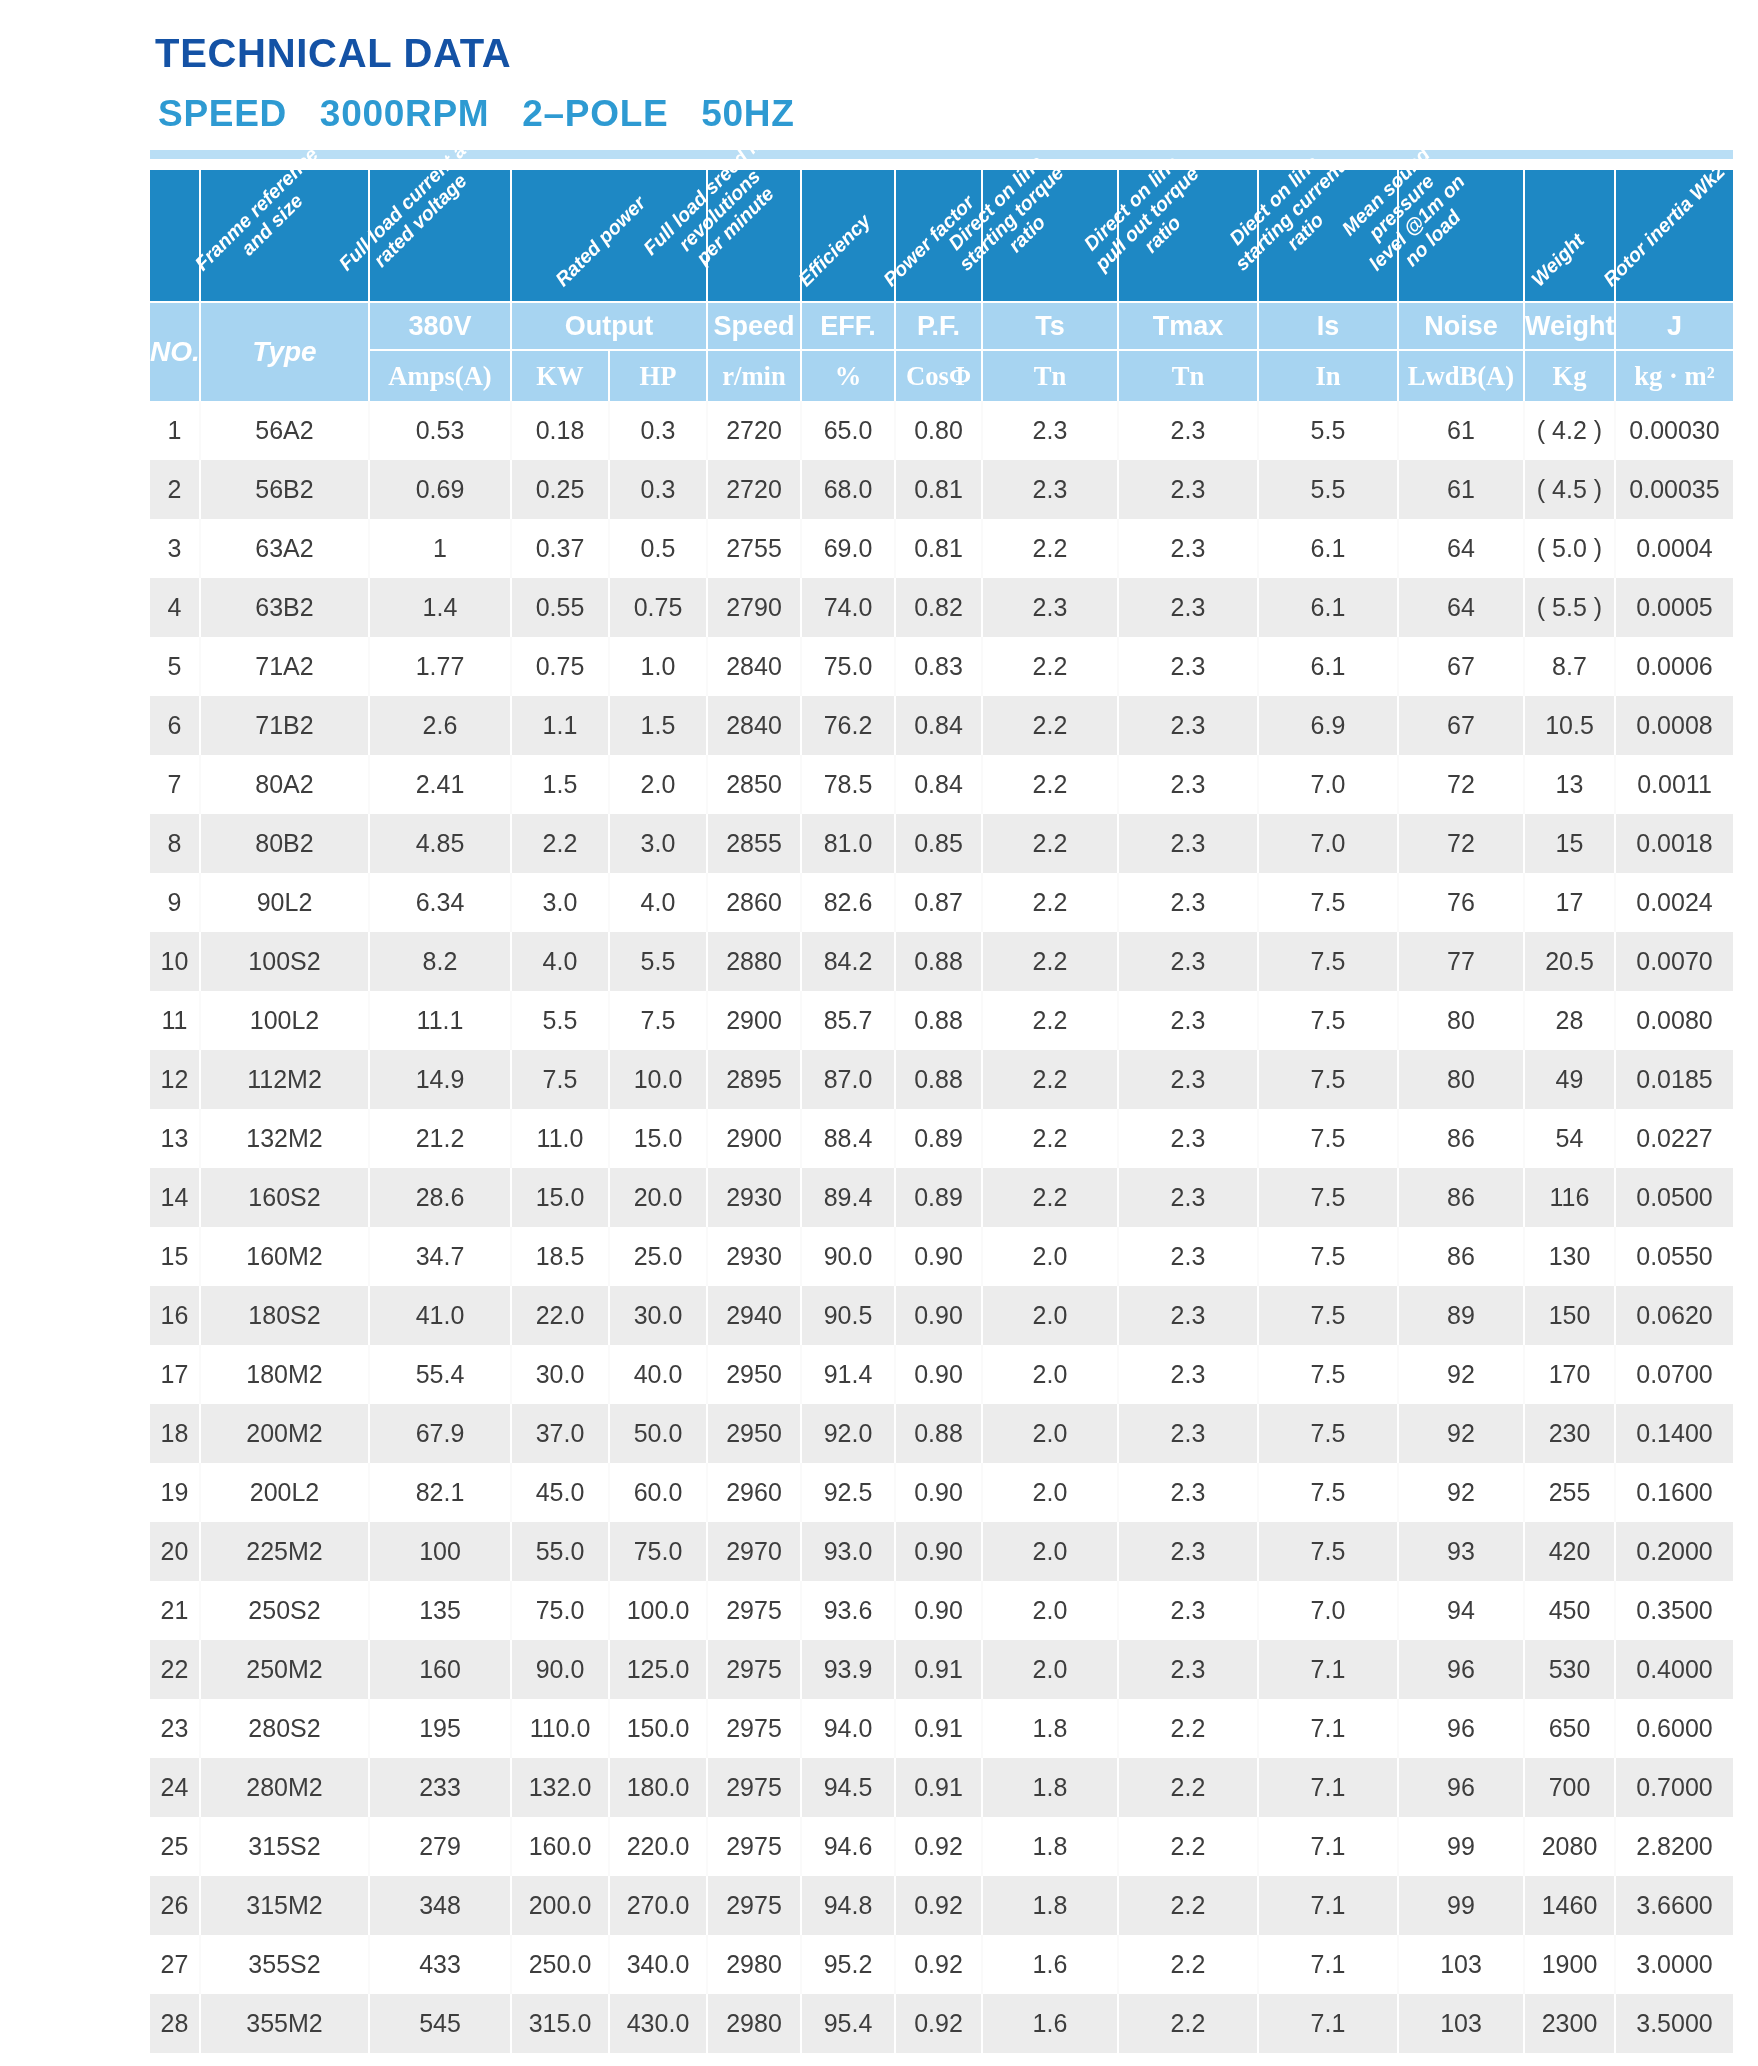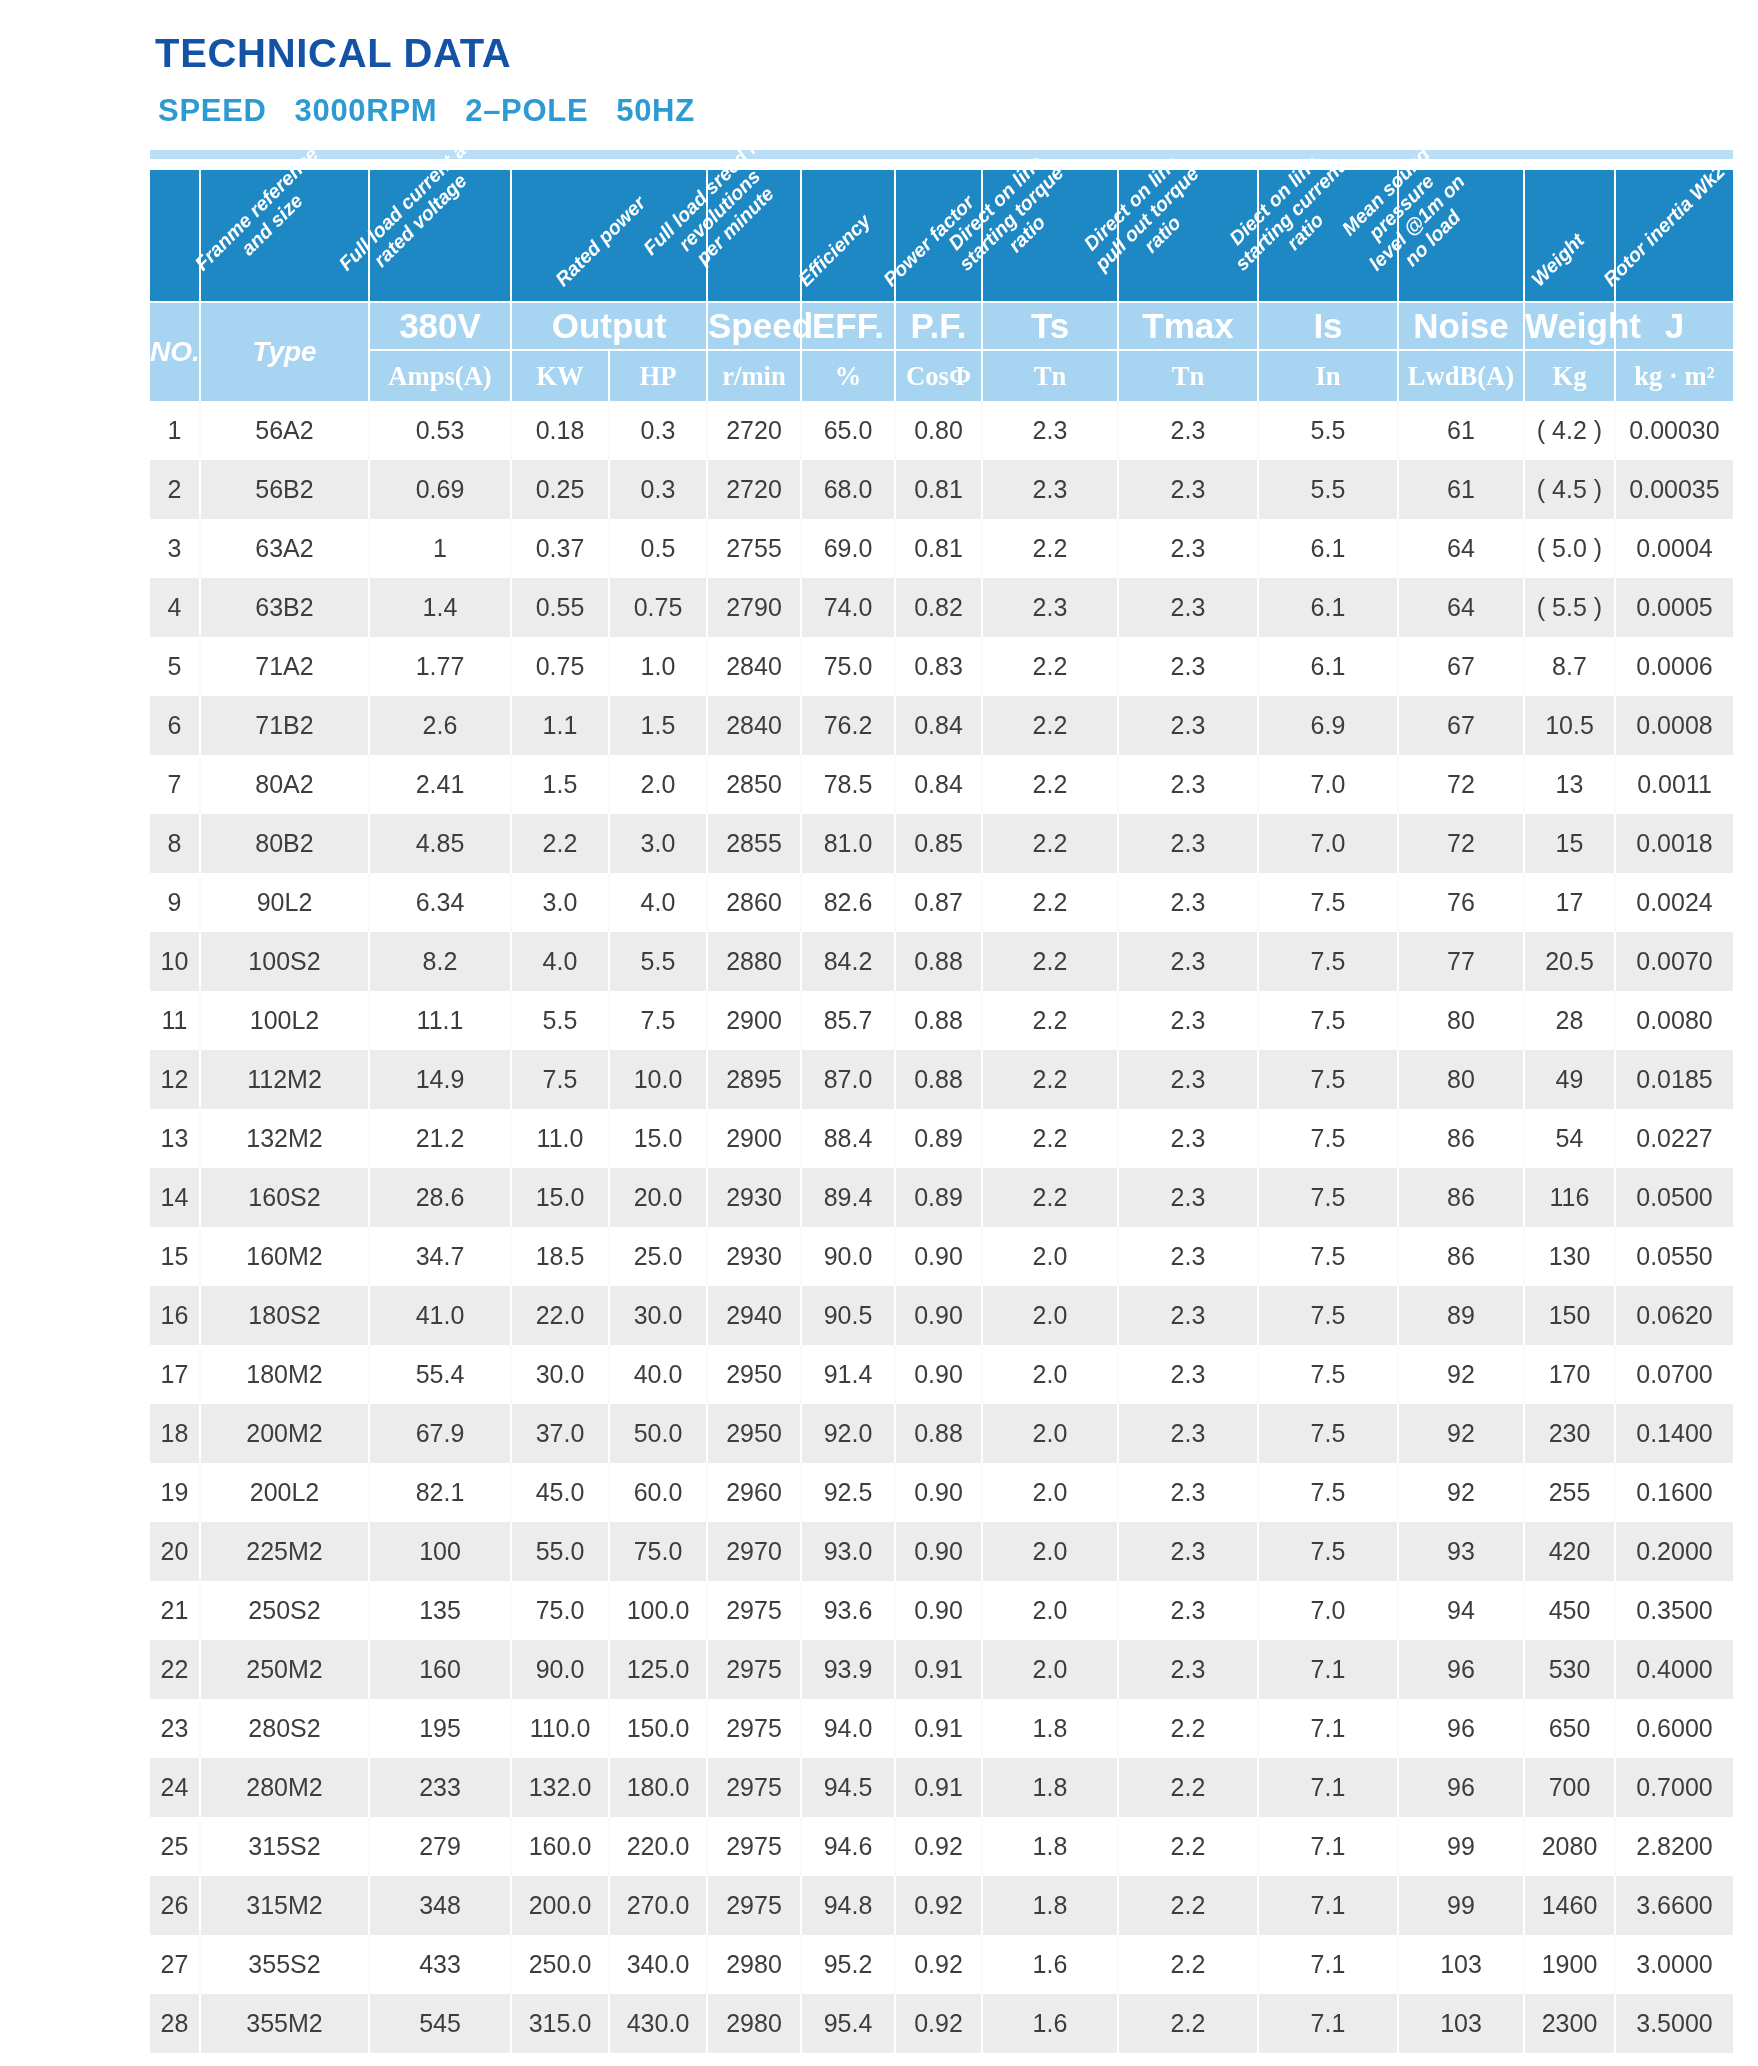--- a/index.html
+++ b/index.html
@@ -10,21 +10,21 @@
   }
   .page{position:relative;width:1758px;height:2066px;overflow:hidden;background:#fff;margin-top:16px;}
 
   .title{
     position:absolute;left:155px;top:15.4px;
     font-size:40px;font-weight:bold;letter-spacing:0.7px;
     color:#1452a5;white-space:pre;
   }
   .subtitle{
     position:absolute;left:158px;top:77px;
-    font-size:31px;font-weight:bold;letter-spacing:0.7px;
+    font-size:37px;font-weight:bold;letter-spacing:0.7px;
     color:#2e9ad2;white-space:pre;
   }
 
   .topbar{
     position:absolute;left:150px;top:134px;width:1583px;height:9px;
     background:#b9def5;
   }
 
   table.tech{
     position:absolute;left:150px;top:154px;width:1583px;
@@ -58,21 +58,21 @@
   .rc-is   .rot{left:2.8px;}
   .rc-noise .rot{left:-2.8px;}
   .rc-weight .rot{left:18px;}
   .rc-j    .rot{left:-1.4px;}
 
   
   tr.grp th, tr.unit th{
     background:#a7d4f1;color:#ffffff;font-weight:bold;
     text-align:center;vertical-align:middle;
   }
-  tr.grp th{height:46px;font-size:35px;border-bottom:2.1px solid #ffffff;}
+  tr.grp th{height:46px;font-size:27px;border-bottom:2.1px solid #ffffff;}
   tr.grp th + th{border-left:2.1px solid #ffffff;}
   tr.grp th[rowspan]{border-bottom:none;font-size:28px;font-style:italic;}
   tr.unit th{height:50px;font-size:26.6px;border-left:2.1px solid #ffffff;font-family:Liberation Serif, serif;}
   .sup2{white-space:pre;}
 
   
   tbody td{
     height:59px;text-align:center;vertical-align:middle;
     font-size:25px;color:#3d3d3d;background:#ffffff;
   }

